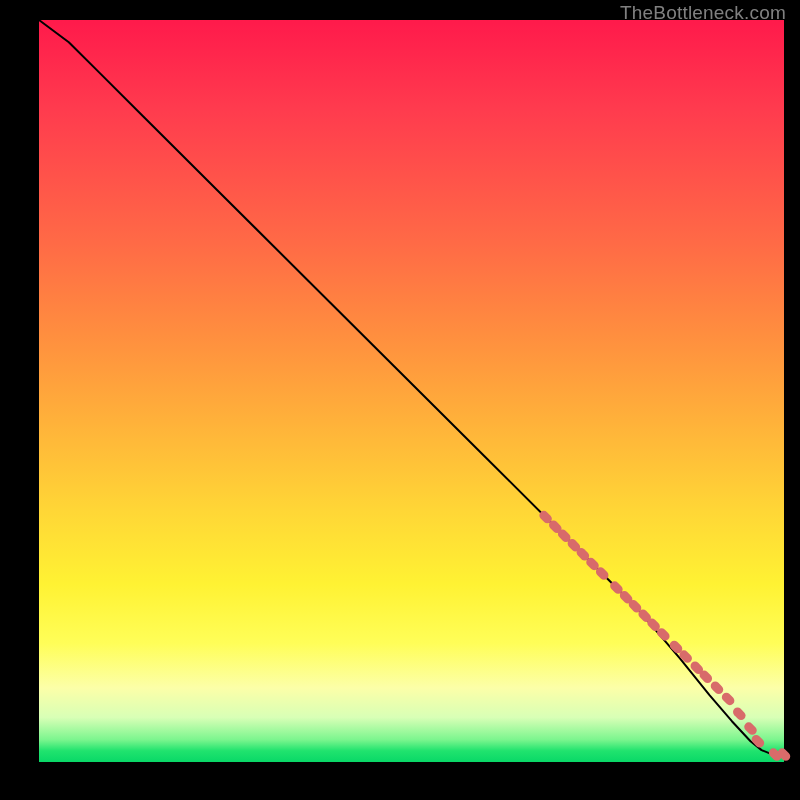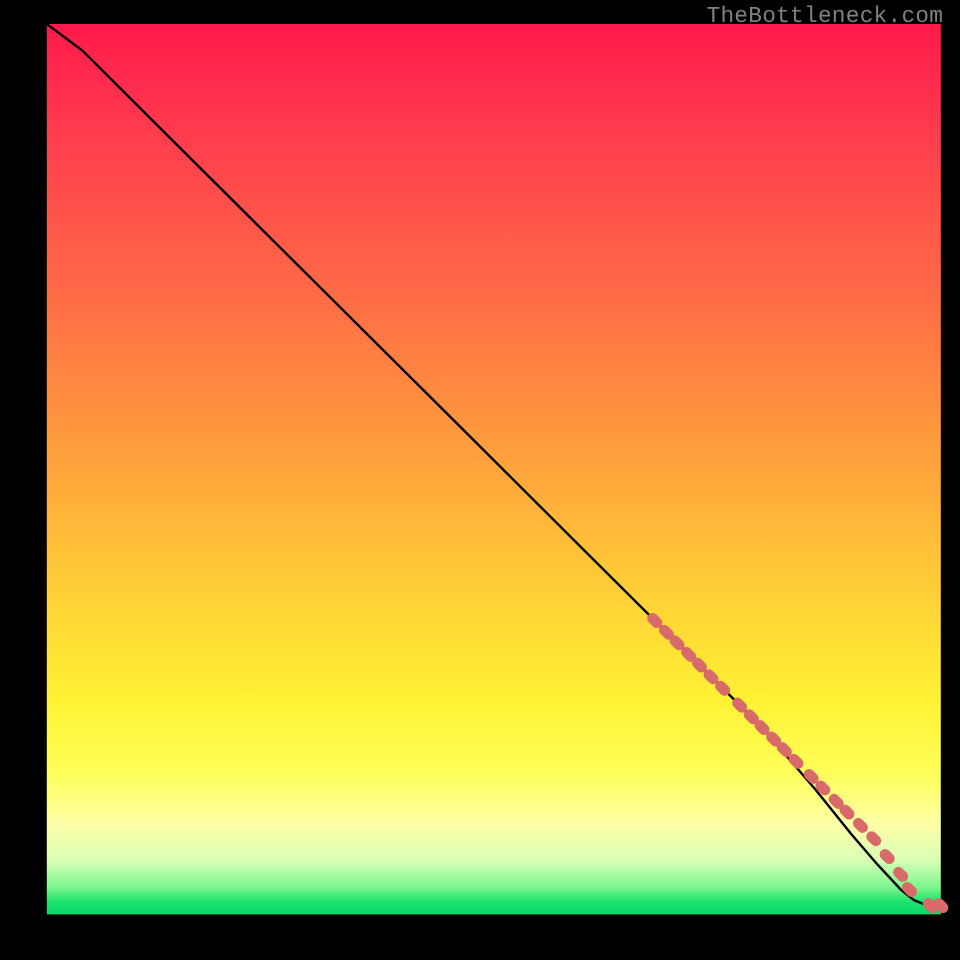--- a/index.html
+++ b/index.html
@@ -9,21 +9,20 @@
     height: 800px;
     background: #000;
     overflow: hidden;
     font-family: Arial, Helvetica, sans-serif;
   }
   .stage {
     position: relative;
     width: 800px;
     height: 800px;
     background: #000;
-    font-family: Liberation Mono, monospace;
   }
   .plot {
     position: absolute;
     left: 39px;
     top: 20px;
     width: 745px;
     height: 742px;
     
     background: linear-gradient(
       to bottom,

